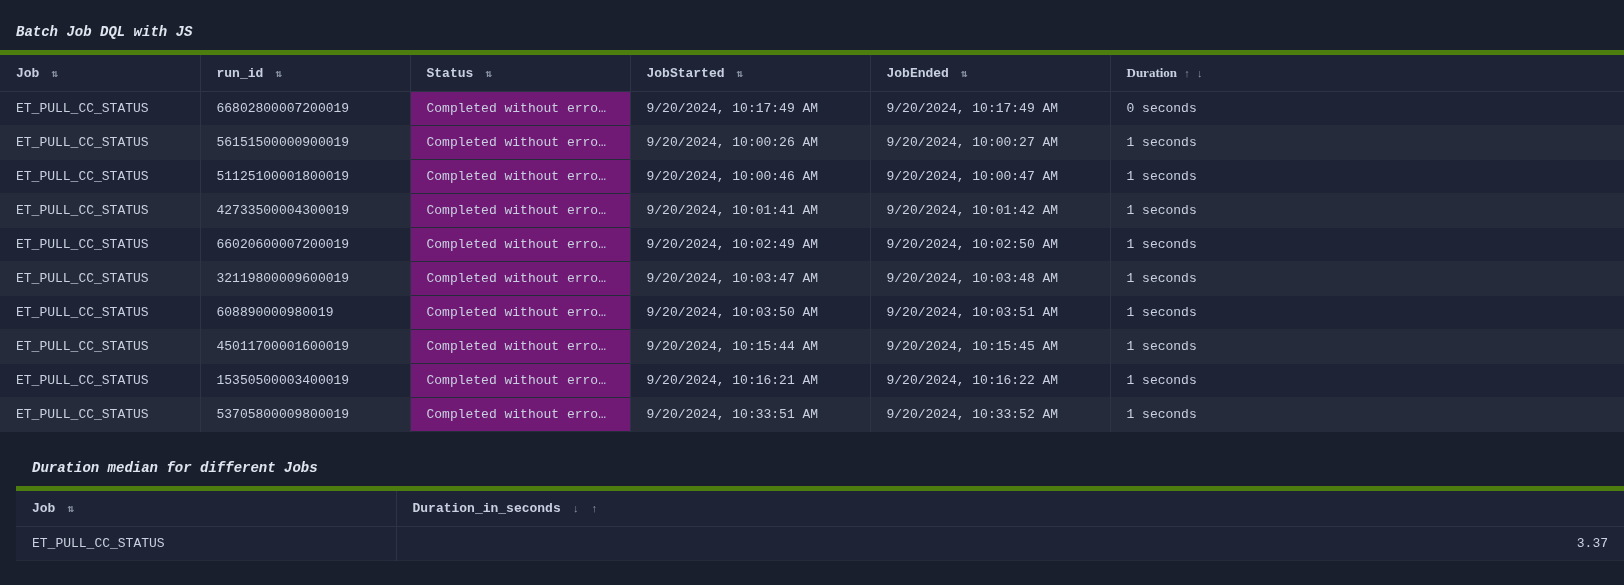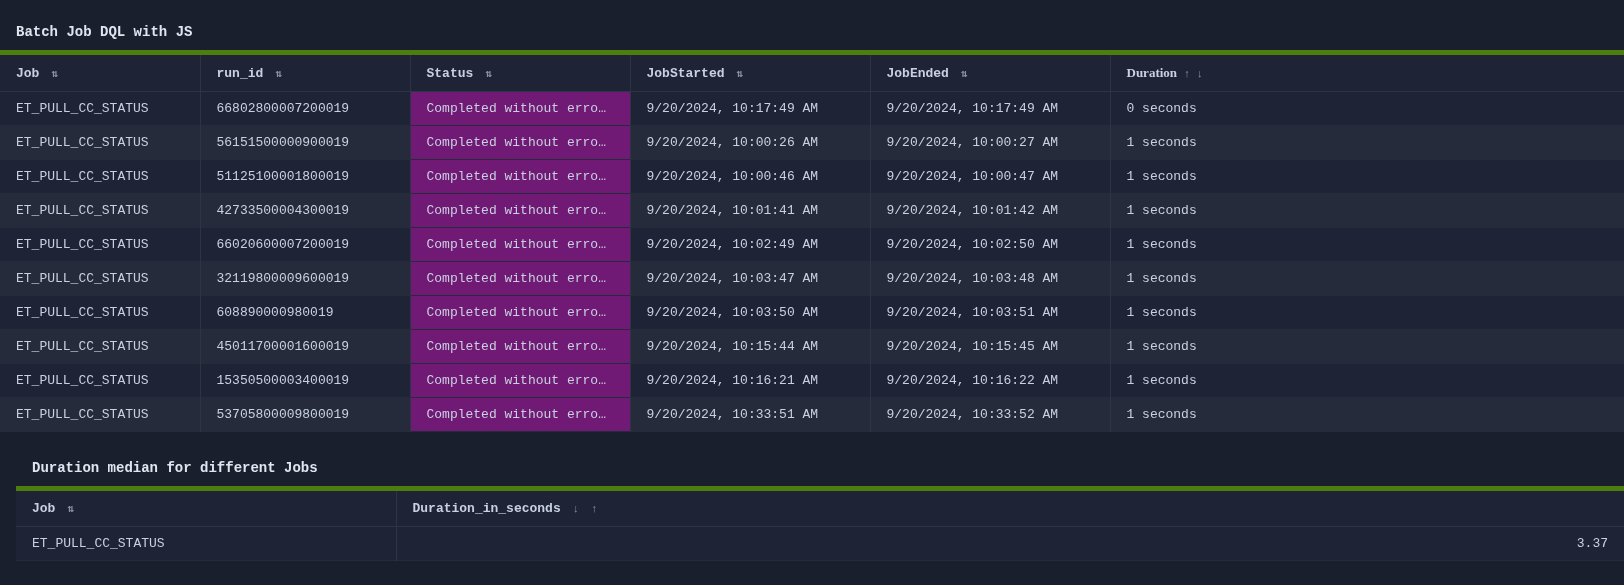--- a/index.html
+++ b/index.html
@@ -20,20 +20,21 @@
 
     .page-container {
       padding: 16px 0;
     }
 
     .section-title {
       color: #e0e6f0;
       font-weight: bold;
       font-size: 14px;
       padding: 8px 16px 10px 16px;
+      font-style: italic;
     }
 
     .table-container {
       width: 100%;
       overflow-x: auto;
       border-top: 5px solid #4d7c0f;
     }
 
     table {
       width: 100%;

